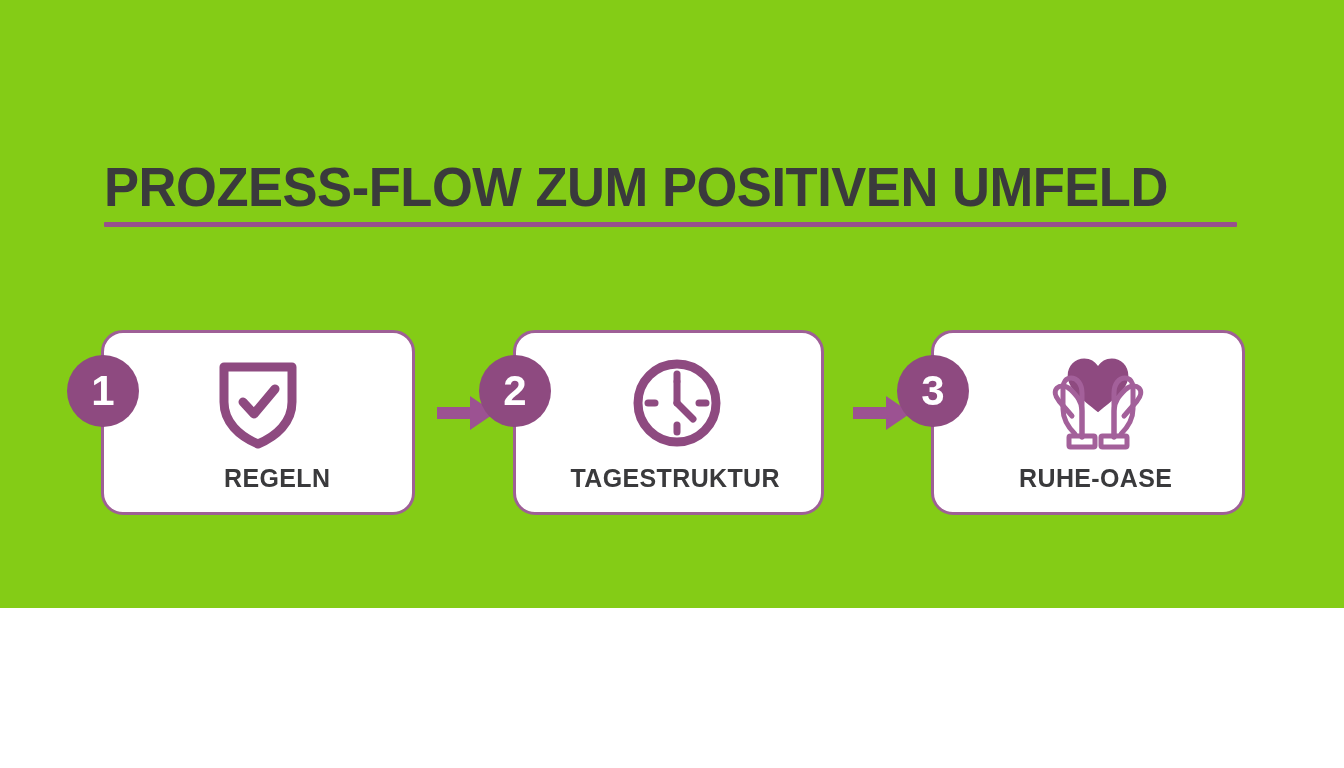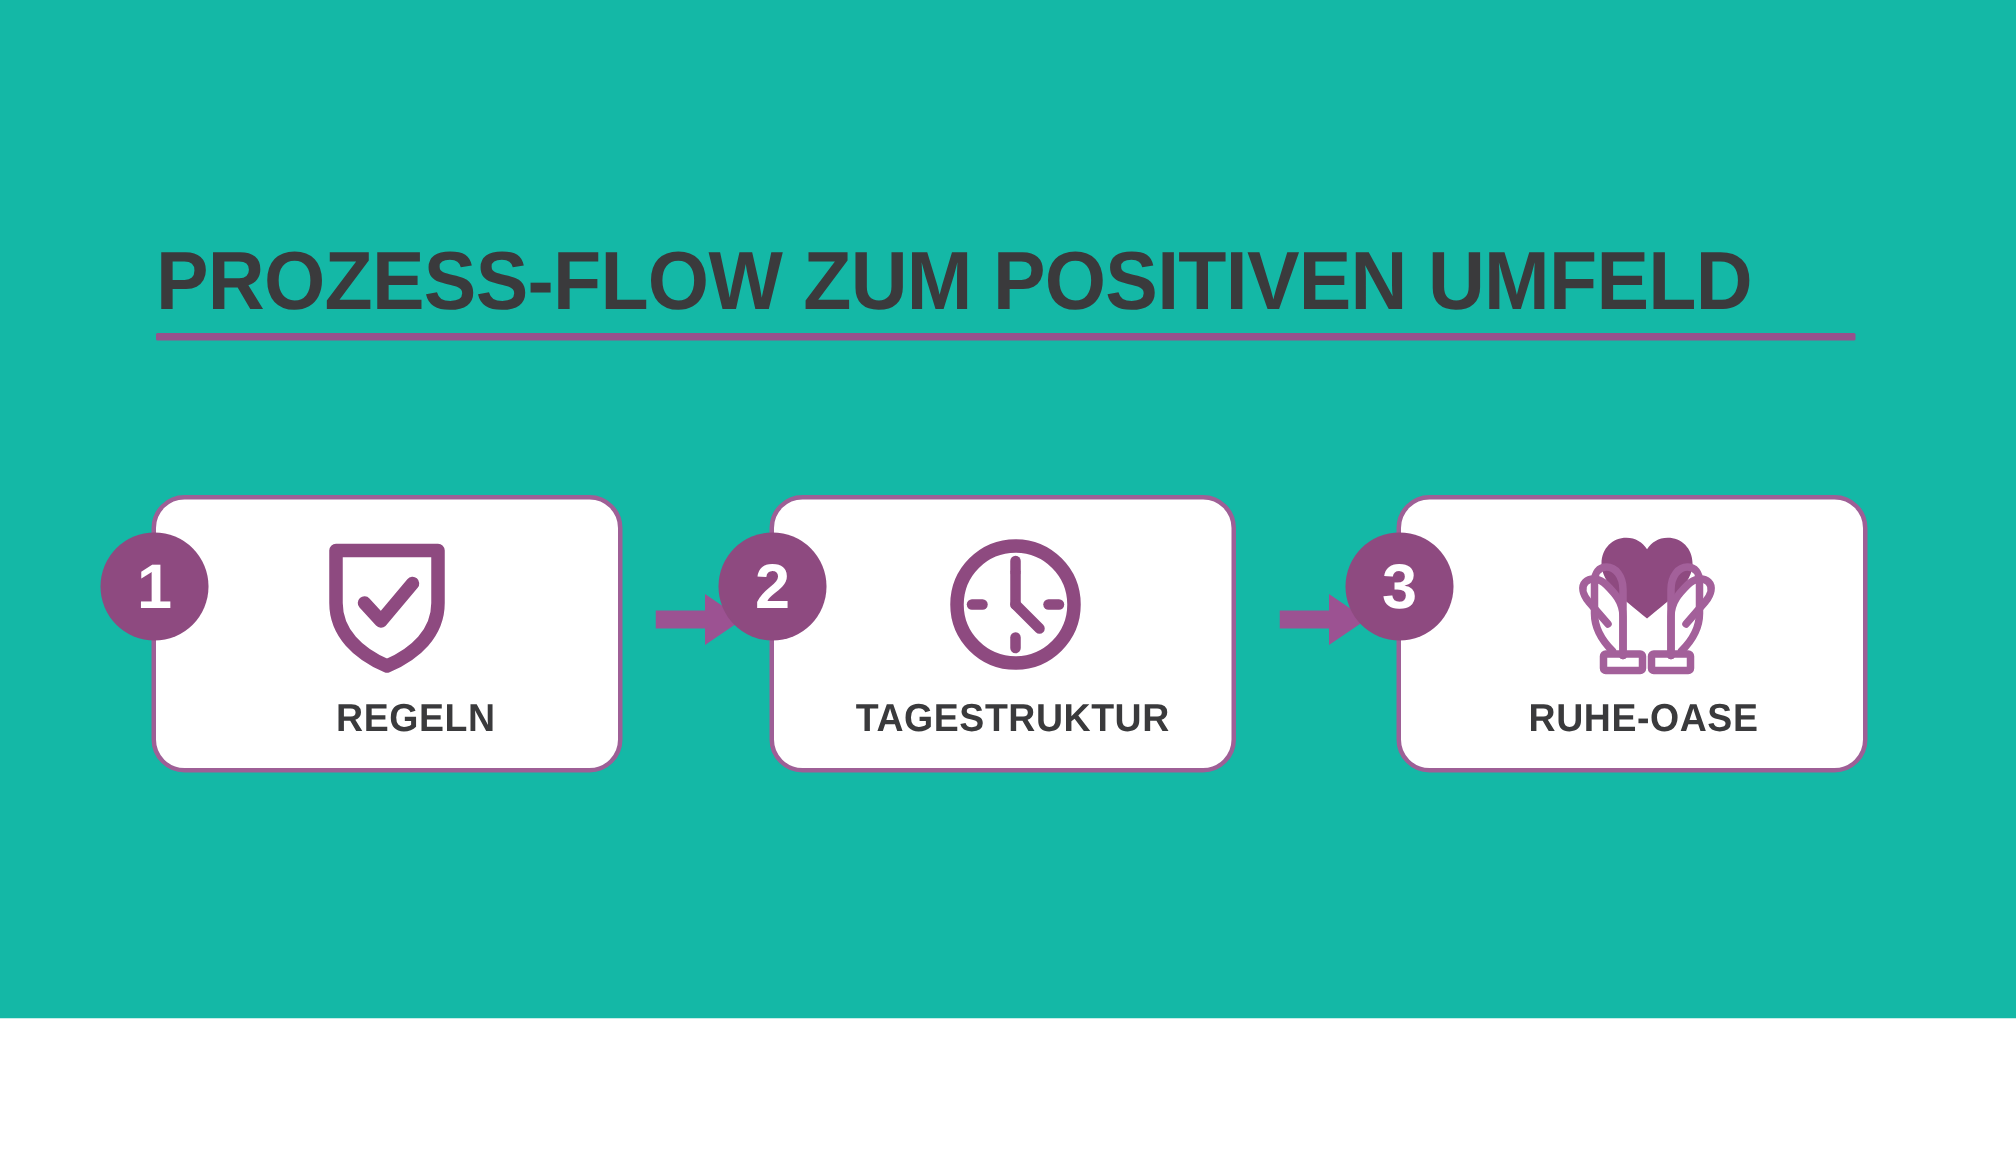--- a/index.html
+++ b/index.html
@@ -6,22 +6,22 @@
     margin: 0;
     padding: 0;
     background: #ffffff;
   }
   body {
     font-family: "Liberation Sans", sans-serif;
   }
   #canvas {
     position: relative;
     width: 1344px;
-    height: 679px;
-    background: #14b8a6;
+    height: 608px;
+    background: #84cc16;
     overflow: hidden;
   }
 
   
   #title-block {
     position: absolute;
     left: 104px;
     top: 158px;
     width: 1140px;
   }

